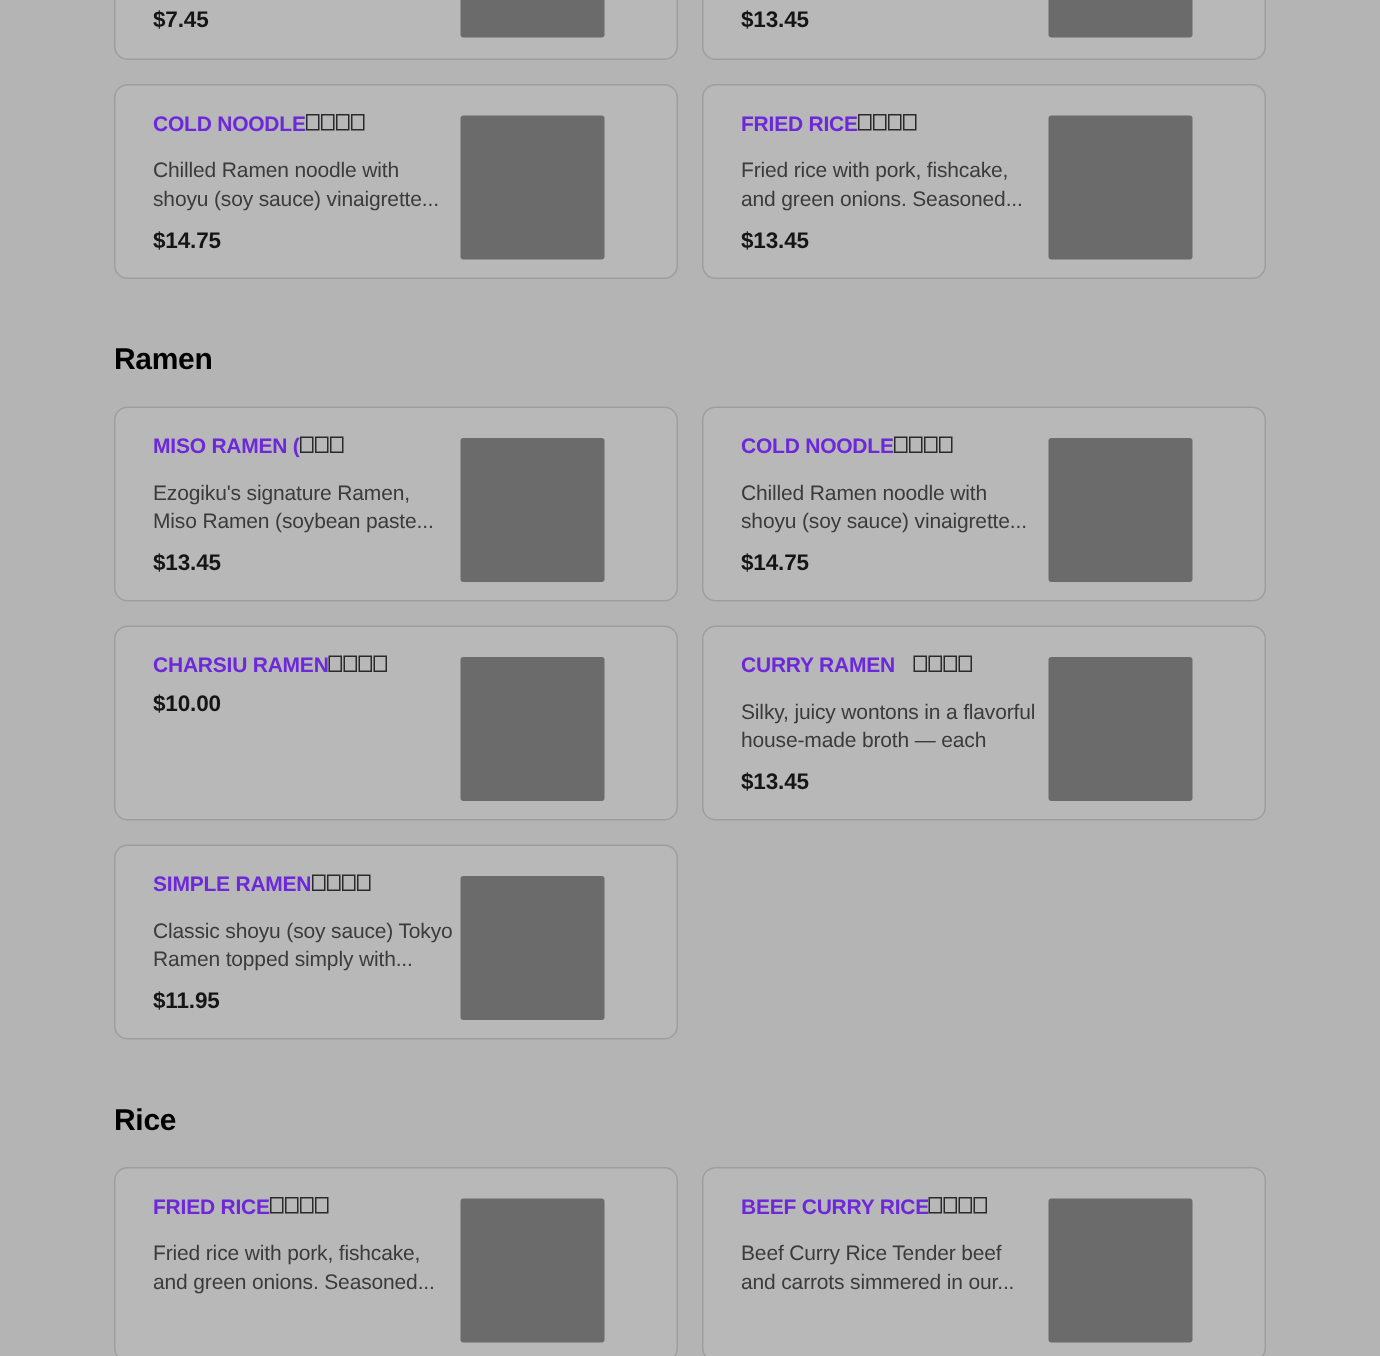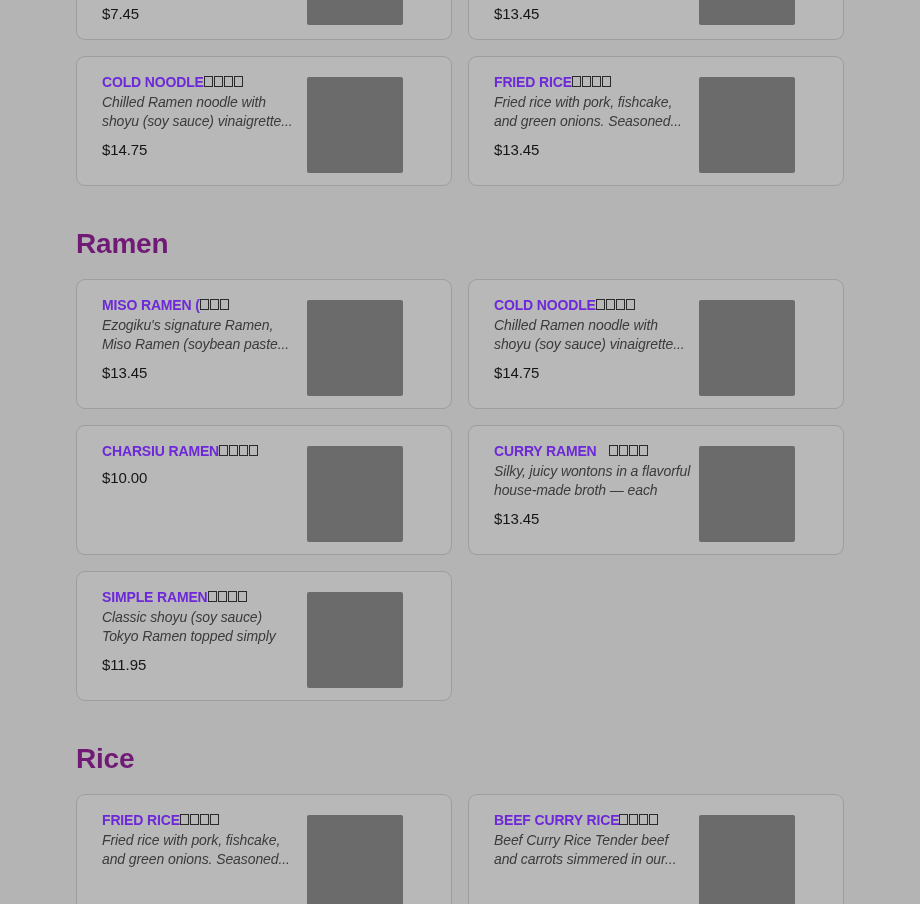--- a/index.html
+++ b/index.html
@@ -30,23 +30,23 @@
     top: 0;
     width: 920px;
     padding: 0;
   }
 
   .section {
     padding: 0 76px 0 76px;
   }
 
   .section-heading {
-    font-size: 28px;
+    font-size: 20px;
     font-weight: bold;
-    color: #701a75;
+    color: #000000;
     letter-spacing: -0.2px;
     line-height: 1;
     padding-top: 44px;
     padding-bottom: 21px;
   }
 
   .card-grid {
     display: grid;
     grid-template-columns: 376px 376px;
     column-gap: 16px;
@@ -88,36 +88,35 @@
     font-size: 14px;
     font-weight: bold;
     color: #6d28d9;
     line-height: 15px;
     letter-spacing: -0.15px;
     white-space: nowrap;
     overflow: hidden;
   }
 
   .item-desc {
-    margin-top: 3px;
+    margin-top: 14px;
     font-size: 14px;
     font-weight: 400;
     color: #3b3b3b;
     line-height: 19px;
     letter-spacing: -0.1px;
     width: 200px;
     height: 38px;
     overflow: hidden;
-    font-style: italic;
   }
 
   .item-price {
     margin-top: 11px;
     font-size: 15px;
-    font-weight: 400;
+    font-weight: 700;
     color: #151515;
     line-height: 16px;
     letter-spacing: -0.1px;
   }
 
   .item-thumb {
     flex: 0 0 auto;
     width: 96px;
     height: 96px;
     margin: 20px 48px 0 0;

